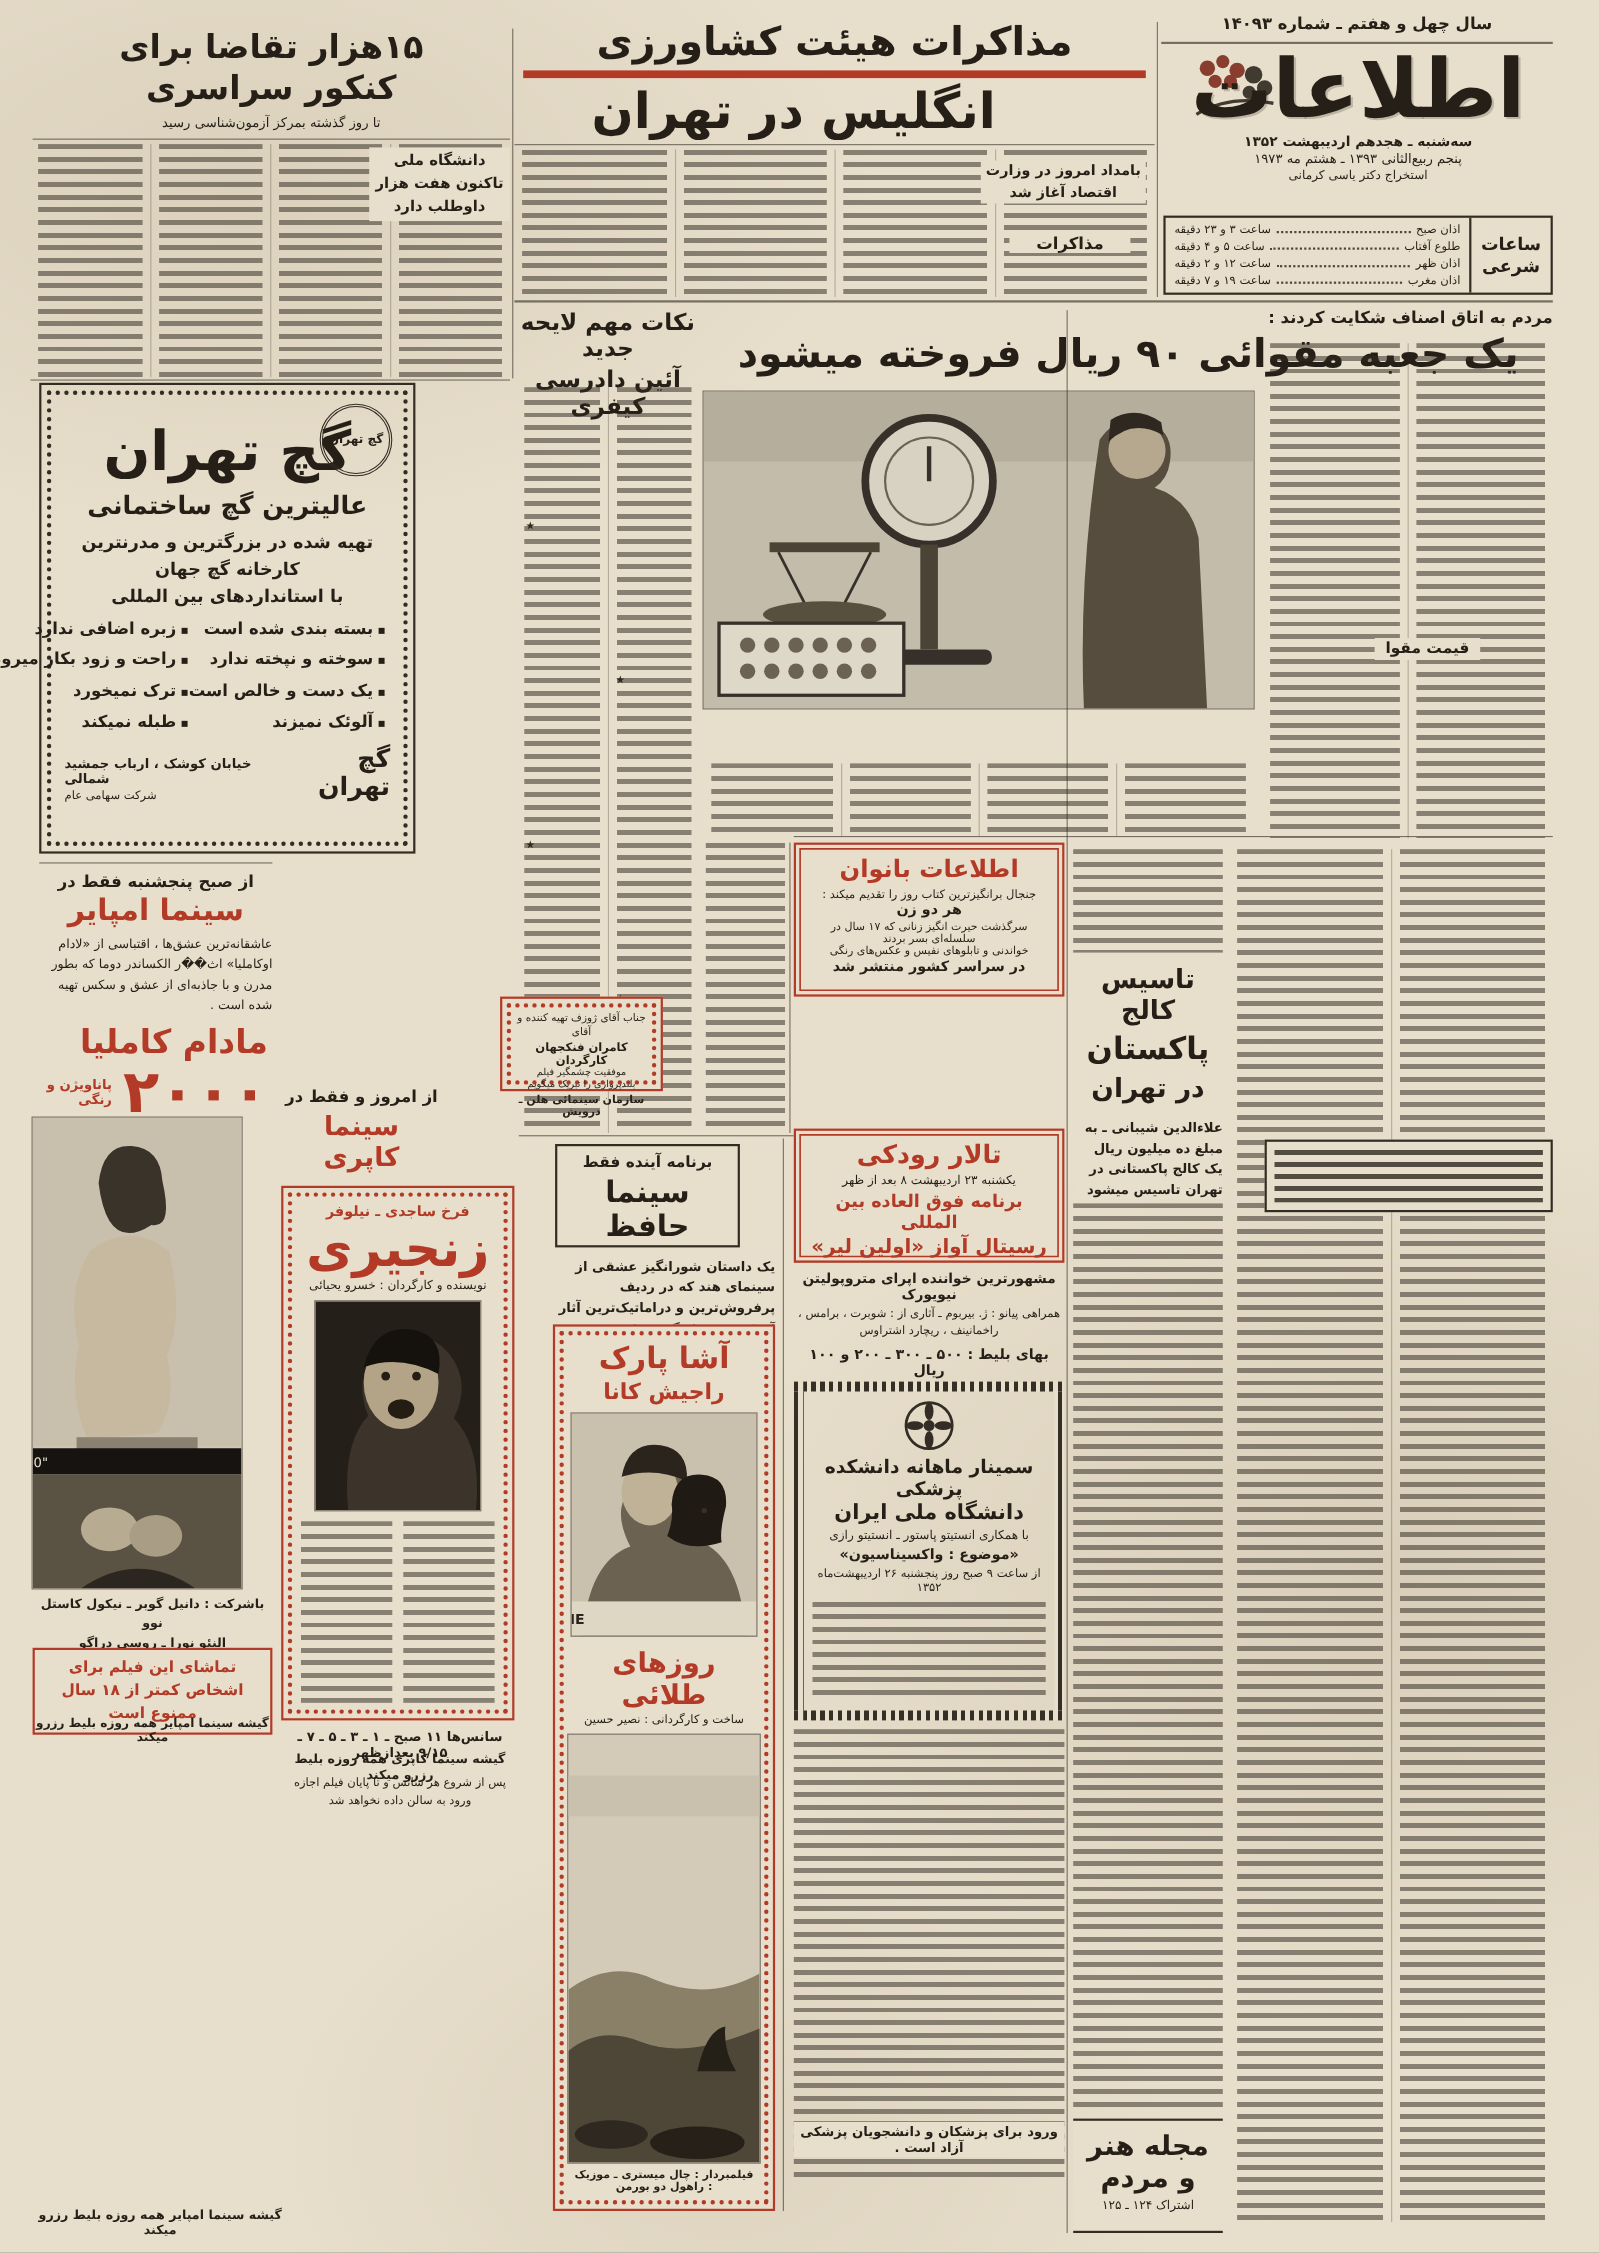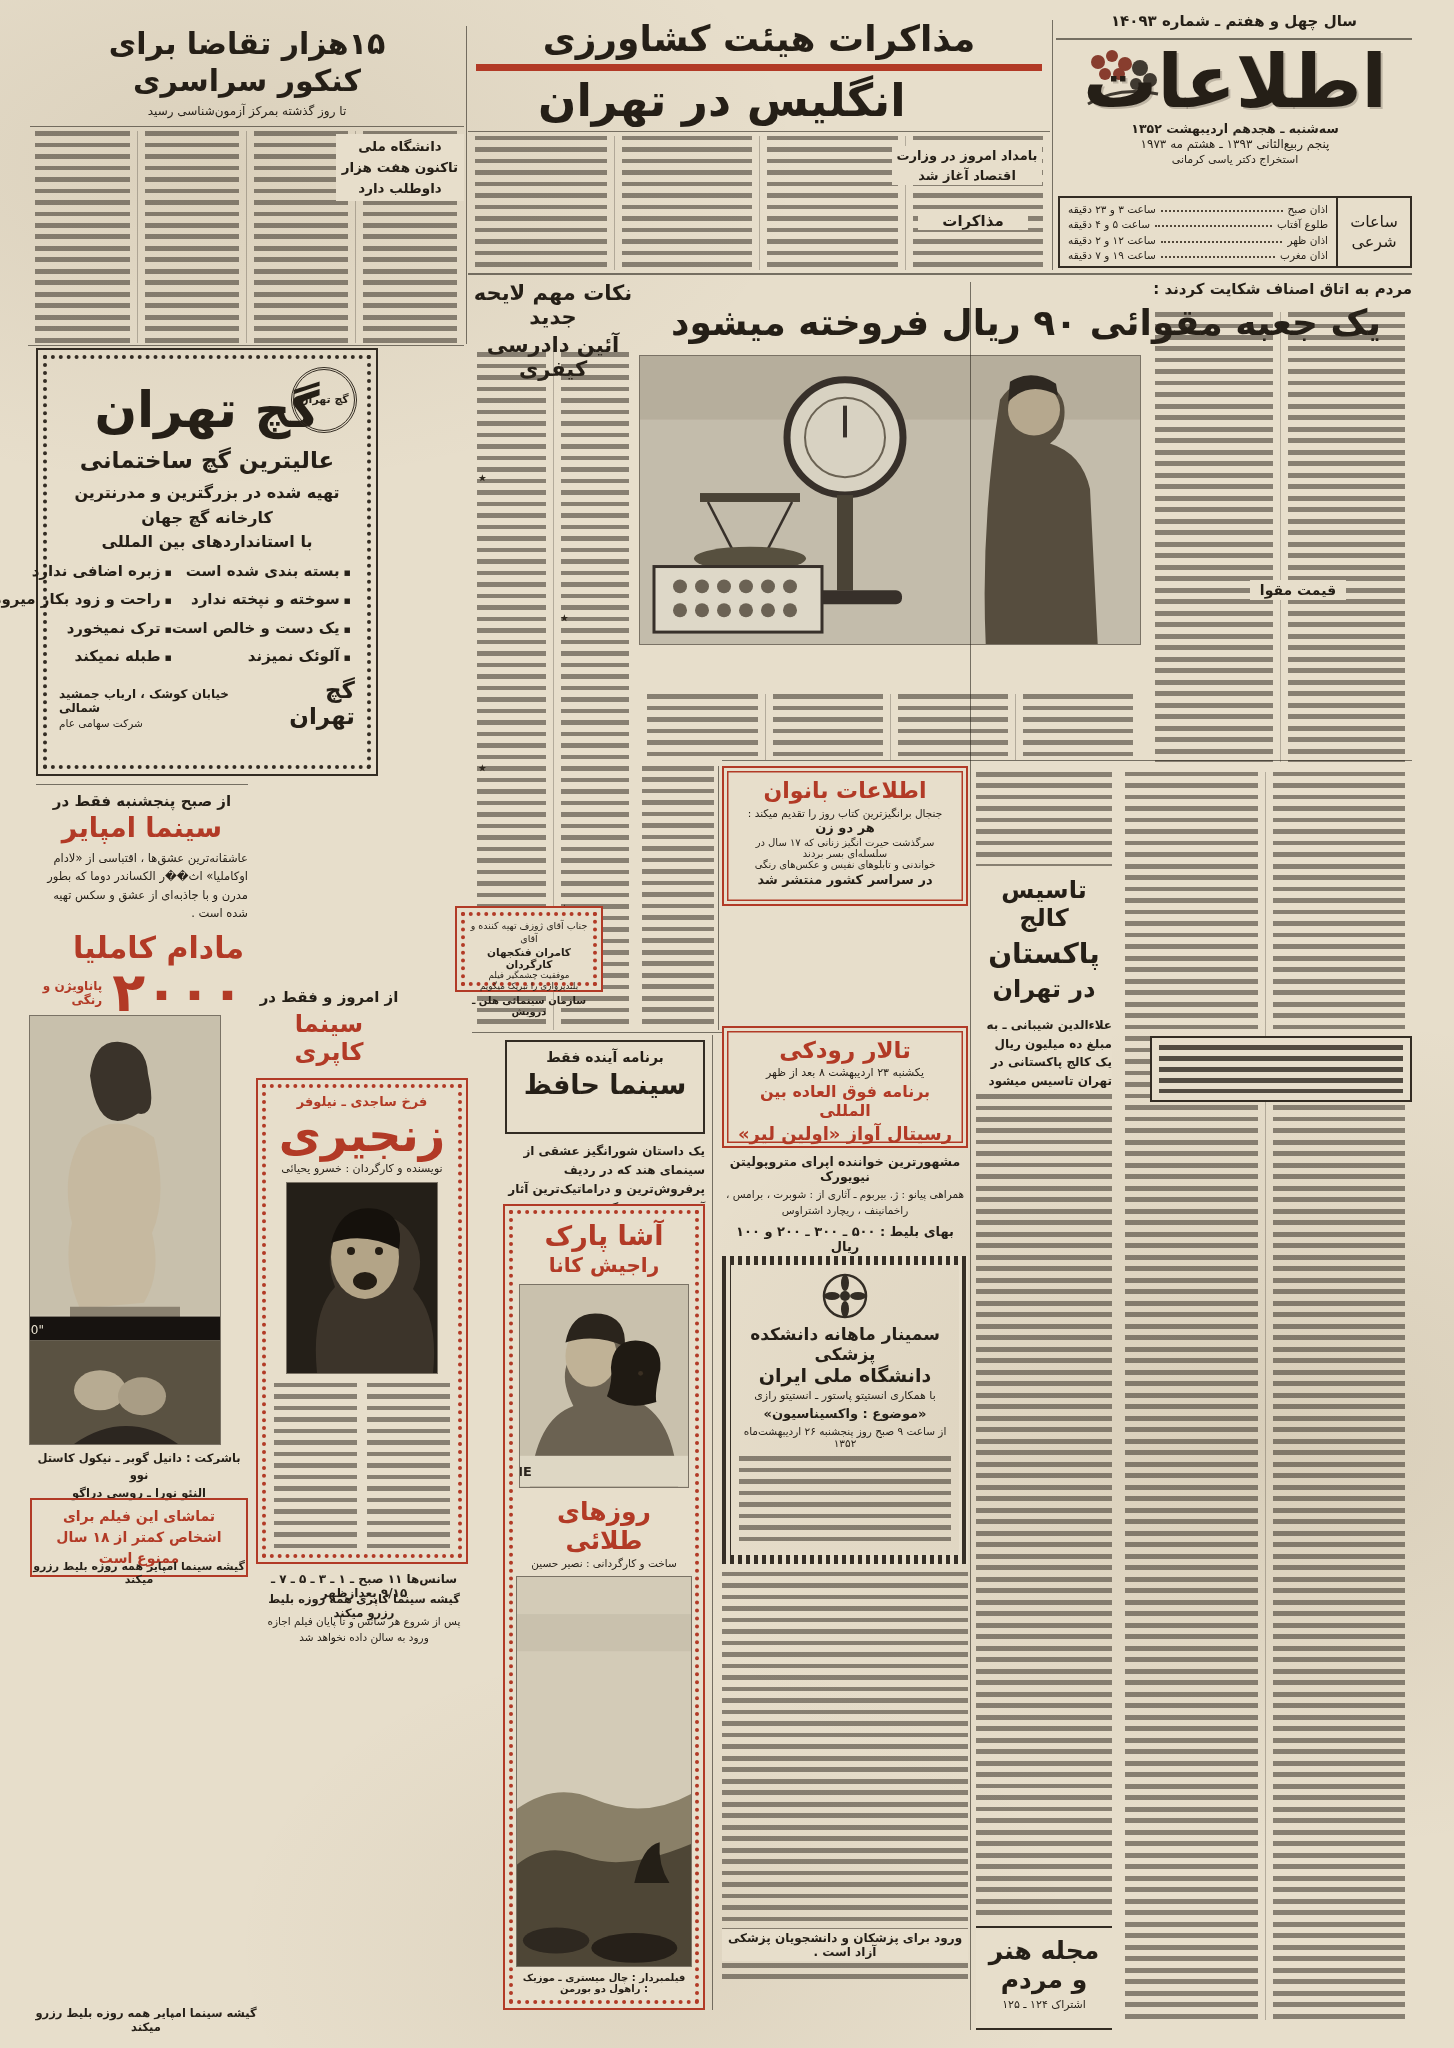--- a/index.html
+++ b/index.html
@@ -58,21 +58,21 @@
     </svg>
     <div class="c" style="position:relative">
       <span style="font-size:74px;font-weight:bold;line-height:1.02;letter-spacing:-2px;text-shadow:2px 2px 0 rgba(46,38,28,.22)">اطلاعات</span>
     </div>
     <div class="c b" style="font-size:12.5px;margin-top:2px">سه‌شنبه ـ هجدهم اردیبهشت ۱۳۵۲</div>
     <div class="c" style="font-size:12px;margin-top:1px">پنجم ربیع‌الثانی ۱۳۹۳ ـ هشتم مه ۱۹۷۳</div>
     <div class="c" style="font-size:11px;margin-top:2px">استخراج دکتر یاسی کرمانی</div>
   </div>
 
   <div class="abs" style="left:1058px;top:196px;width:354px;height:72px;border:2px solid #332c23;display:grid;grid-template-columns:74px 1fr">
-    <div style="border-left:2px solid #332c23;display:flex;flex-direction:column;align-items:center;justify-content:center;font-weight:normal;font-size:16px;line-height:1.25">
+    <div style="border-left:2px solid #332c23;display:flex;flex-direction:column;align-items:center;justify-content:center;font-weight:bold;font-size:16px;line-height:1.25">
       <span>ساعات</span>
       <span>شرعی</span>
     </div>
     <div style="padding:5px 8px;font-size:10.5px;display:flex;flex-direction:column;justify-content:space-between">
       <div style="display:flex">
           <span>اذان صبح</span>
           <span class="leader"></span>
           <span>ساعت ۳ و ۲۳ دقیقه</span>
         </div>
       <div style="display:flex">
@@ -295,21 +295,21 @@
       <div style="display:flex;gap:10px;width:100%;margin-top:10px;flex:1">
         <div class="ft" style="flex:1"></div>
         <div class="ft" style="flex:1"></div>
       </div>
     </div>
   </div>
   <div class="abs b c" style="left:256px;top:1572px;width:216px;font-size:12px">سانس‌ها ۱۱ صبح ـ ۱ ـ ۳ ـ ۵ ـ ۷ ـ ۹/۱۵ بعدازظهر</div>
   <div class="abs b c" style="left:256px;top:1592px;width:216px;font-size:11.5px">گیشه سینما کاپری همه روزه بلیط رزرو میکند</div>
   <div class="abs c" style="left:262px;top:1614px;width:204px;font-size:10.5px;line-height:1.5">پس از شروع هر سانس و تا پایان فیلم اجازه ورود به سالن داده نخواهد شد</div>
 
-  <div class="abs" style="left:505px;top:1040px;width:200px;height:94px;border:2px solid #332c23;padding:7px">
+  <div class="abs" style="left:505px;top:1040px;width:168px;height:94px;border:2px solid #332c23;padding:7px">
     <div class="b c" style="font-size:14px">برنامه آینده فقط</div>
     <div class="b c" style="font-size:27px;margin-top:4px">سینما حافظ</div>
   </div>
   <div class="abs b" style="left:505px;top:1142px;width:200px;font-size:12px;line-height:1.6;text-align:right">یک داستان شورانگیز عشقی از سینمای هند که در ردیف پرفروش‌ترین و دراماتیک‌ترین آثار آن کشور قرار گرفته است</div>
 
   <div class="abs frame-red" style="left:503px;top:1204px;width:202px;height:806px">
     <div class="in" style="display:flex;flex-direction:column;align-items:center;padding:6px">
       <div class="b c red" style="font-size:27px">آشا پارک</div>
       <div class="b c red" style="font-size:20px;margin-top:2px">راجیش کانا</div>
       <div class="photo" style="width:168px;height:208px;margin-top:8px">

